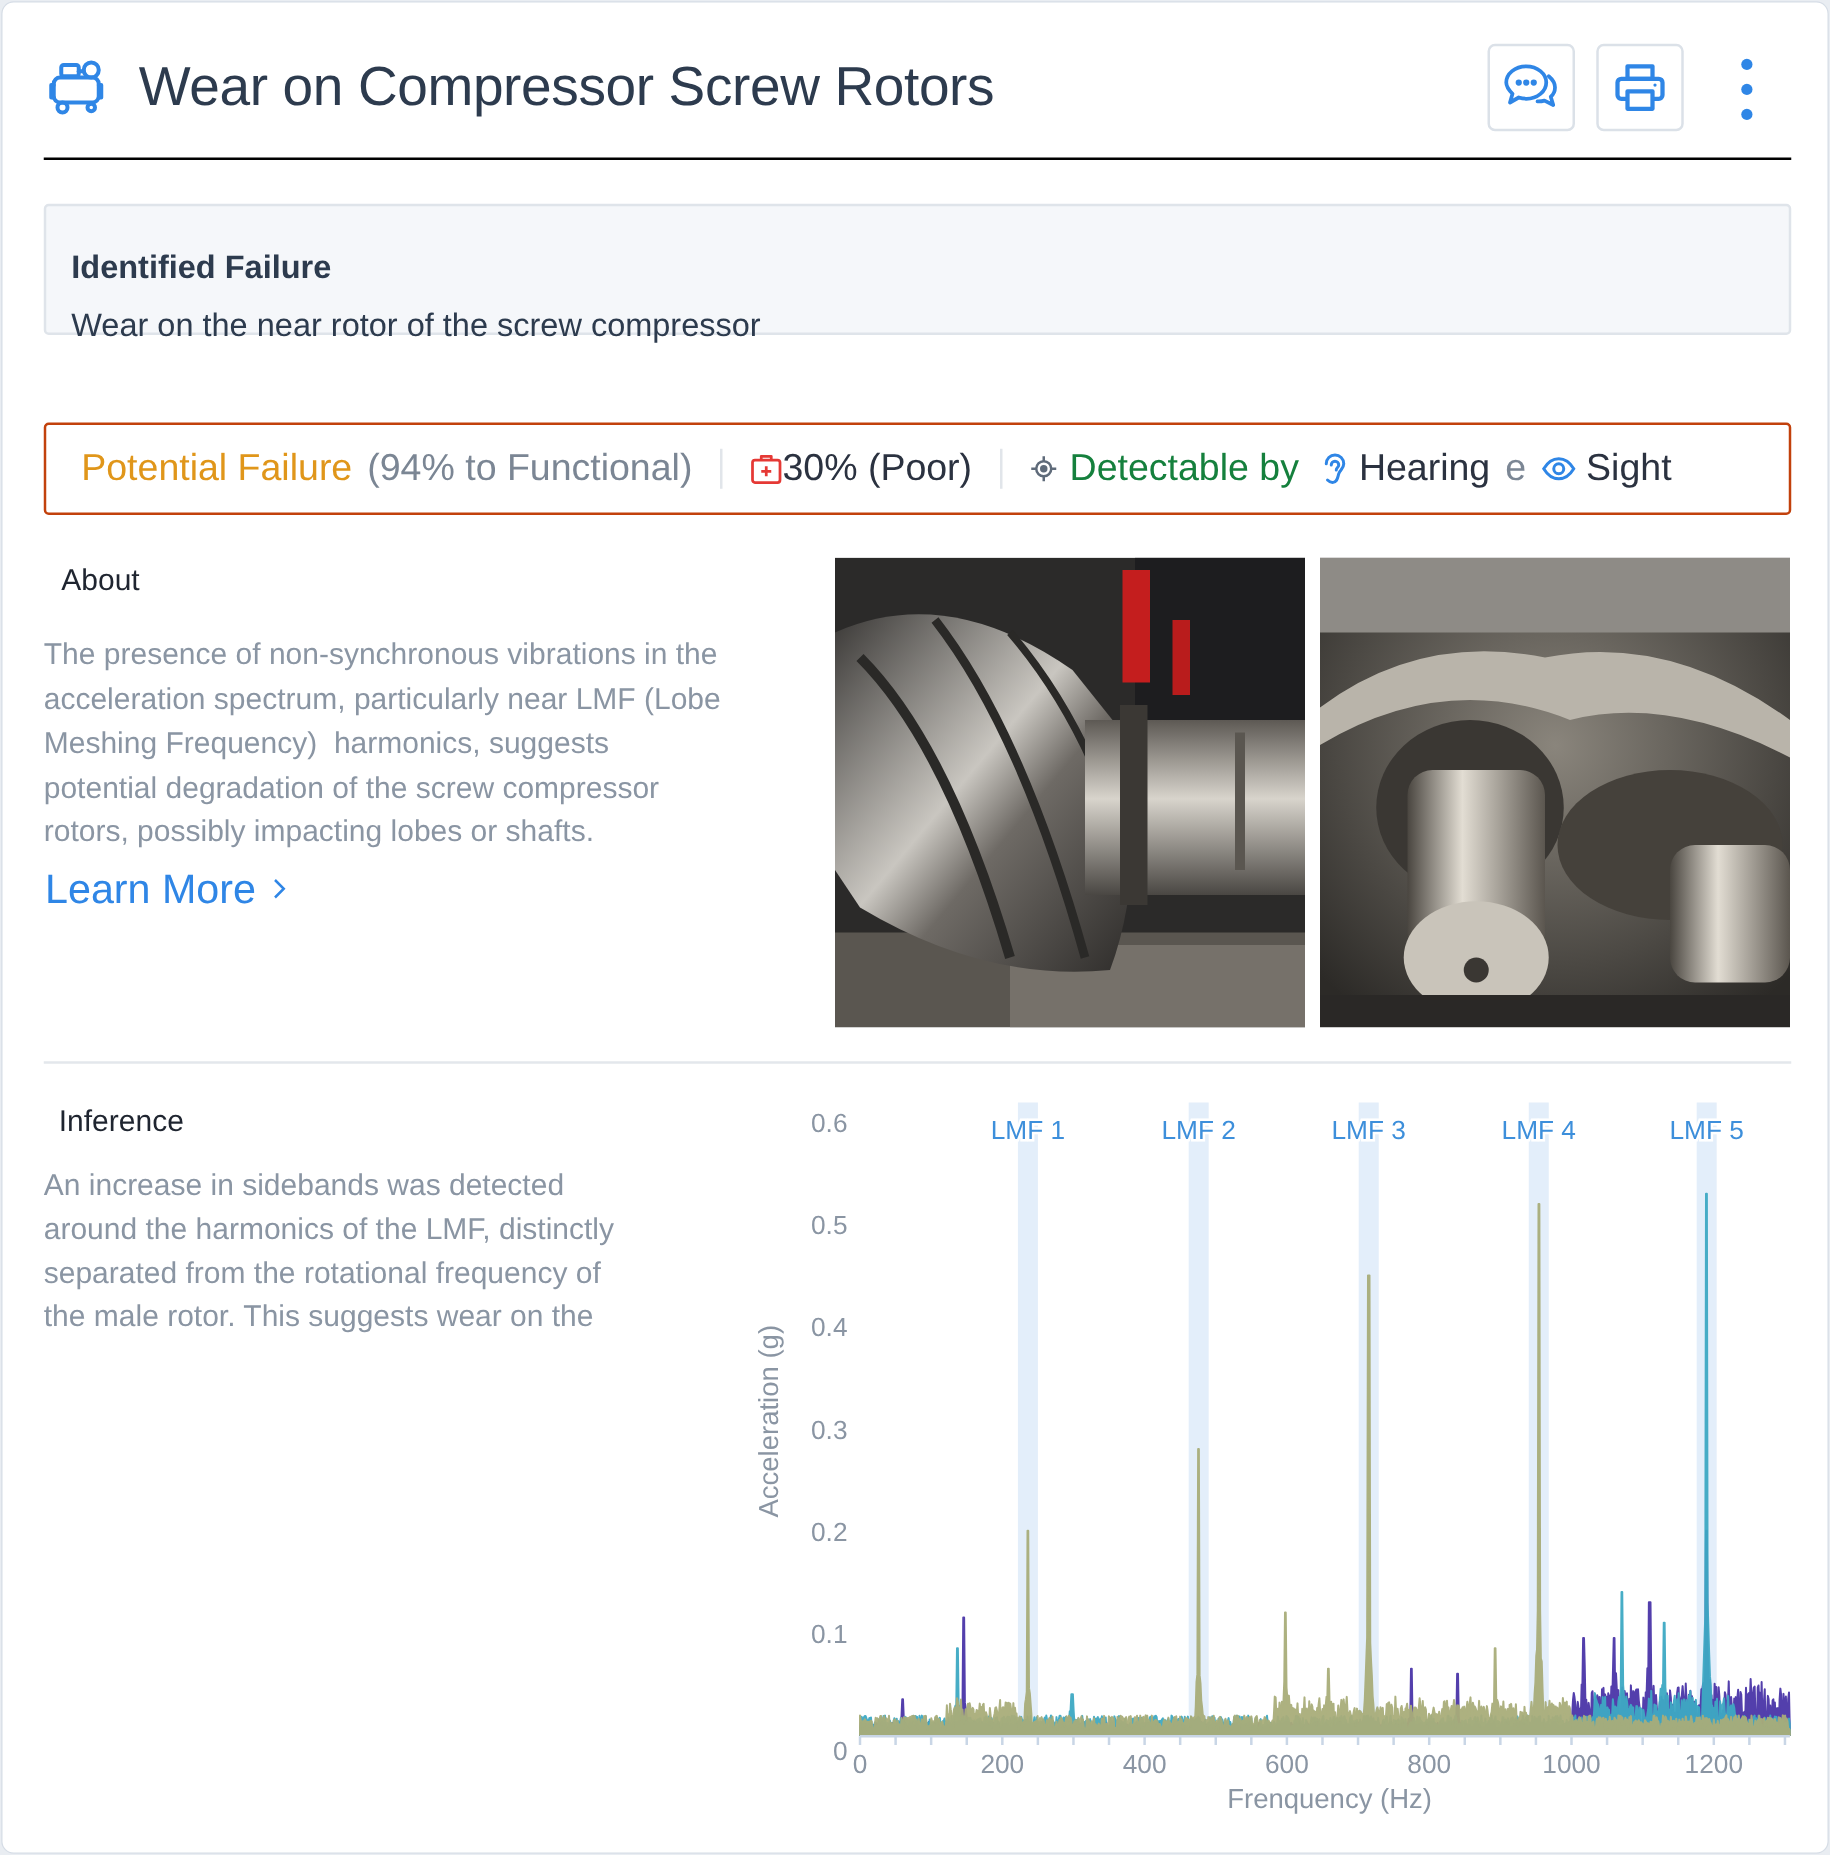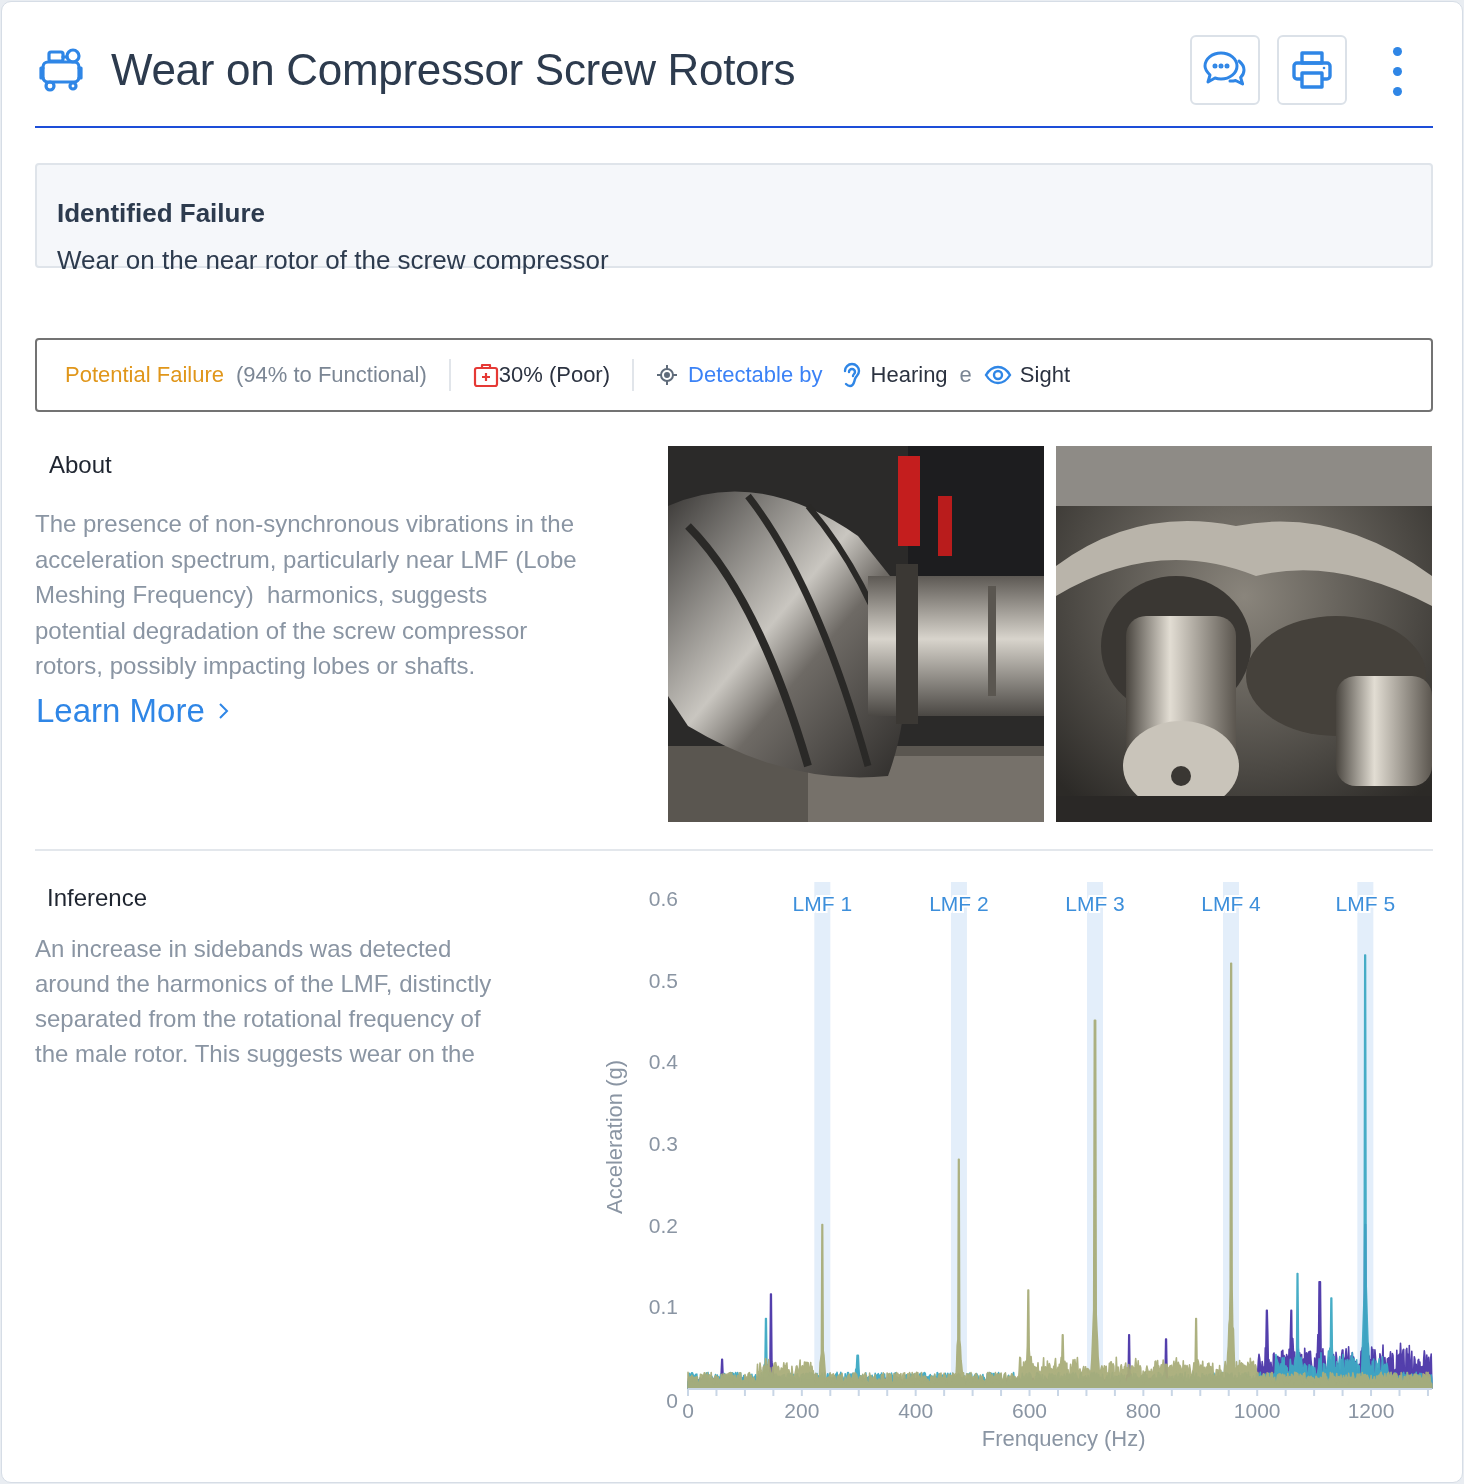--- a/index.html
+++ b/index.html
@@ -1,37 +1,37 @@
 <!DOCTYPE html>
 <html><head>
 <meta charset="utf-8">
 <style>
   * { box-sizing: border-box; margin: 0; padding: 0; }
   html, body { width: 1464px; height: 1484px; background: #e9edf2; font-family: "Liberation Sans", sans-serif; }
   .card {
     position: absolute; left: 1px; top: 1px; width: 1462px; height: 1482px;
     background: #ffffff; border: 1px solid #d6dde6; border-radius: 10px; overflow: hidden;
   }
-  .header { position: absolute; left: 33px; top: 30px; width: 1398px; height: 96px; border-bottom: 2px solid #1d4ed8; }
+  .header { position: absolute; left: 33px; top: 30px; width: 1398px; height: 96px; border-bottom: 2px solid #000000; }
   .header .app-icon { position: absolute; left: 2px; top: 12px; width: 52px; height: 52px; }
   .header .title { position: absolute; left: 76px; top: 12px; font-size: 44px; color: #2d3b4e; font-weight: 500; letter-spacing: -0.3px; line-height: 52px; }
   .icon-btn { position: absolute; top: 3px; width: 70px; height: 70px; border: 2px solid #dbe1e8; border-radius: 6px; background: #fff; display: flex; align-items: center; justify-content: center; cursor: pointer; }
   .kebab { position: absolute; left: 1340px; top: 6px; width: 44px; height: 66px; display: flex; flex-direction: column; align-items: center; justify-content: center; gap: 11px; cursor: pointer; }
   .kebab span { width: 9px; height: 9px; border-radius: 50%; background: #2f86e6; display: block; }
 
   .failure-box { position: absolute; left: 33px; top: 161px; width: 1398px; height: 105px; background: #f5f7fa; border: 2px solid #dfe4ea; border-radius: 4px; }
   .failure-box .label { position: absolute; left: 20px; top: 33px; font-size: 26px; font-weight: 700; color: #2d3b4e; }
   .failure-box .value { position: absolute; left: 20px; top: 80px; font-size: 26px; color: #2d3b4e; }
 
-  .status-bar { position: absolute; left: 33px; top: 336px; width: 1398px; height: 74px; border: 2px solid #737373; border-radius: 4px; display: flex; align-items: center; padding-left: 28px; font-size: 22px; }
+  .status-bar { position: absolute; left: 33px; top: 336px; width: 1398px; height: 74px; border: 2px solid #c2410c; border-radius: 4px; display: flex; align-items: center; padding-left: 28px; font-size: 30px; }
   .status-bar .pf { color: #e0961a; }
   .status-bar .pf-sub { color: #7b8694; margin-left: 12px; }
   .status-bar .divider { width: 2px; height: 32px; background: #e1e5ea; margin: 0 22px; }
   .status-bar .health { color: #2b3240; display: flex; align-items: center; gap: 0; }
-  .status-bar .detect { color: #3b82f6; display: flex; align-items: center; gap: 10px; }
+  .status-bar .detect { color: #15803d; display: flex; align-items: center; gap: 10px; }
   .status-bar .sense { color: #2b3240; display: flex; align-items: center; gap: 8px; }
   .status-bar .conj { color: #7b8694; margin: 0 12px; }
 
   .section-title { position: absolute; font-size: 24px; color: #1f2530; margin-left: 12px; }
   .body-text { position: absolute; font-size: 24px; color: #8a95a3; line-height: 35.5px; }
   .learn-more { position: absolute; left: 34px; top: 690px; font-size: 33px; color: #2f86e6; display: flex; align-items: center; gap: 12px; cursor: pointer; }
 
   .photo { position: absolute; top: 444px; width: 376px; height: 376px; overflow: hidden; }
   .photo svg { display: block; }
   .hr { position: absolute; left: 33px; top: 847px; width: 1398px; height: 2px; background: #e3e7ec; }

